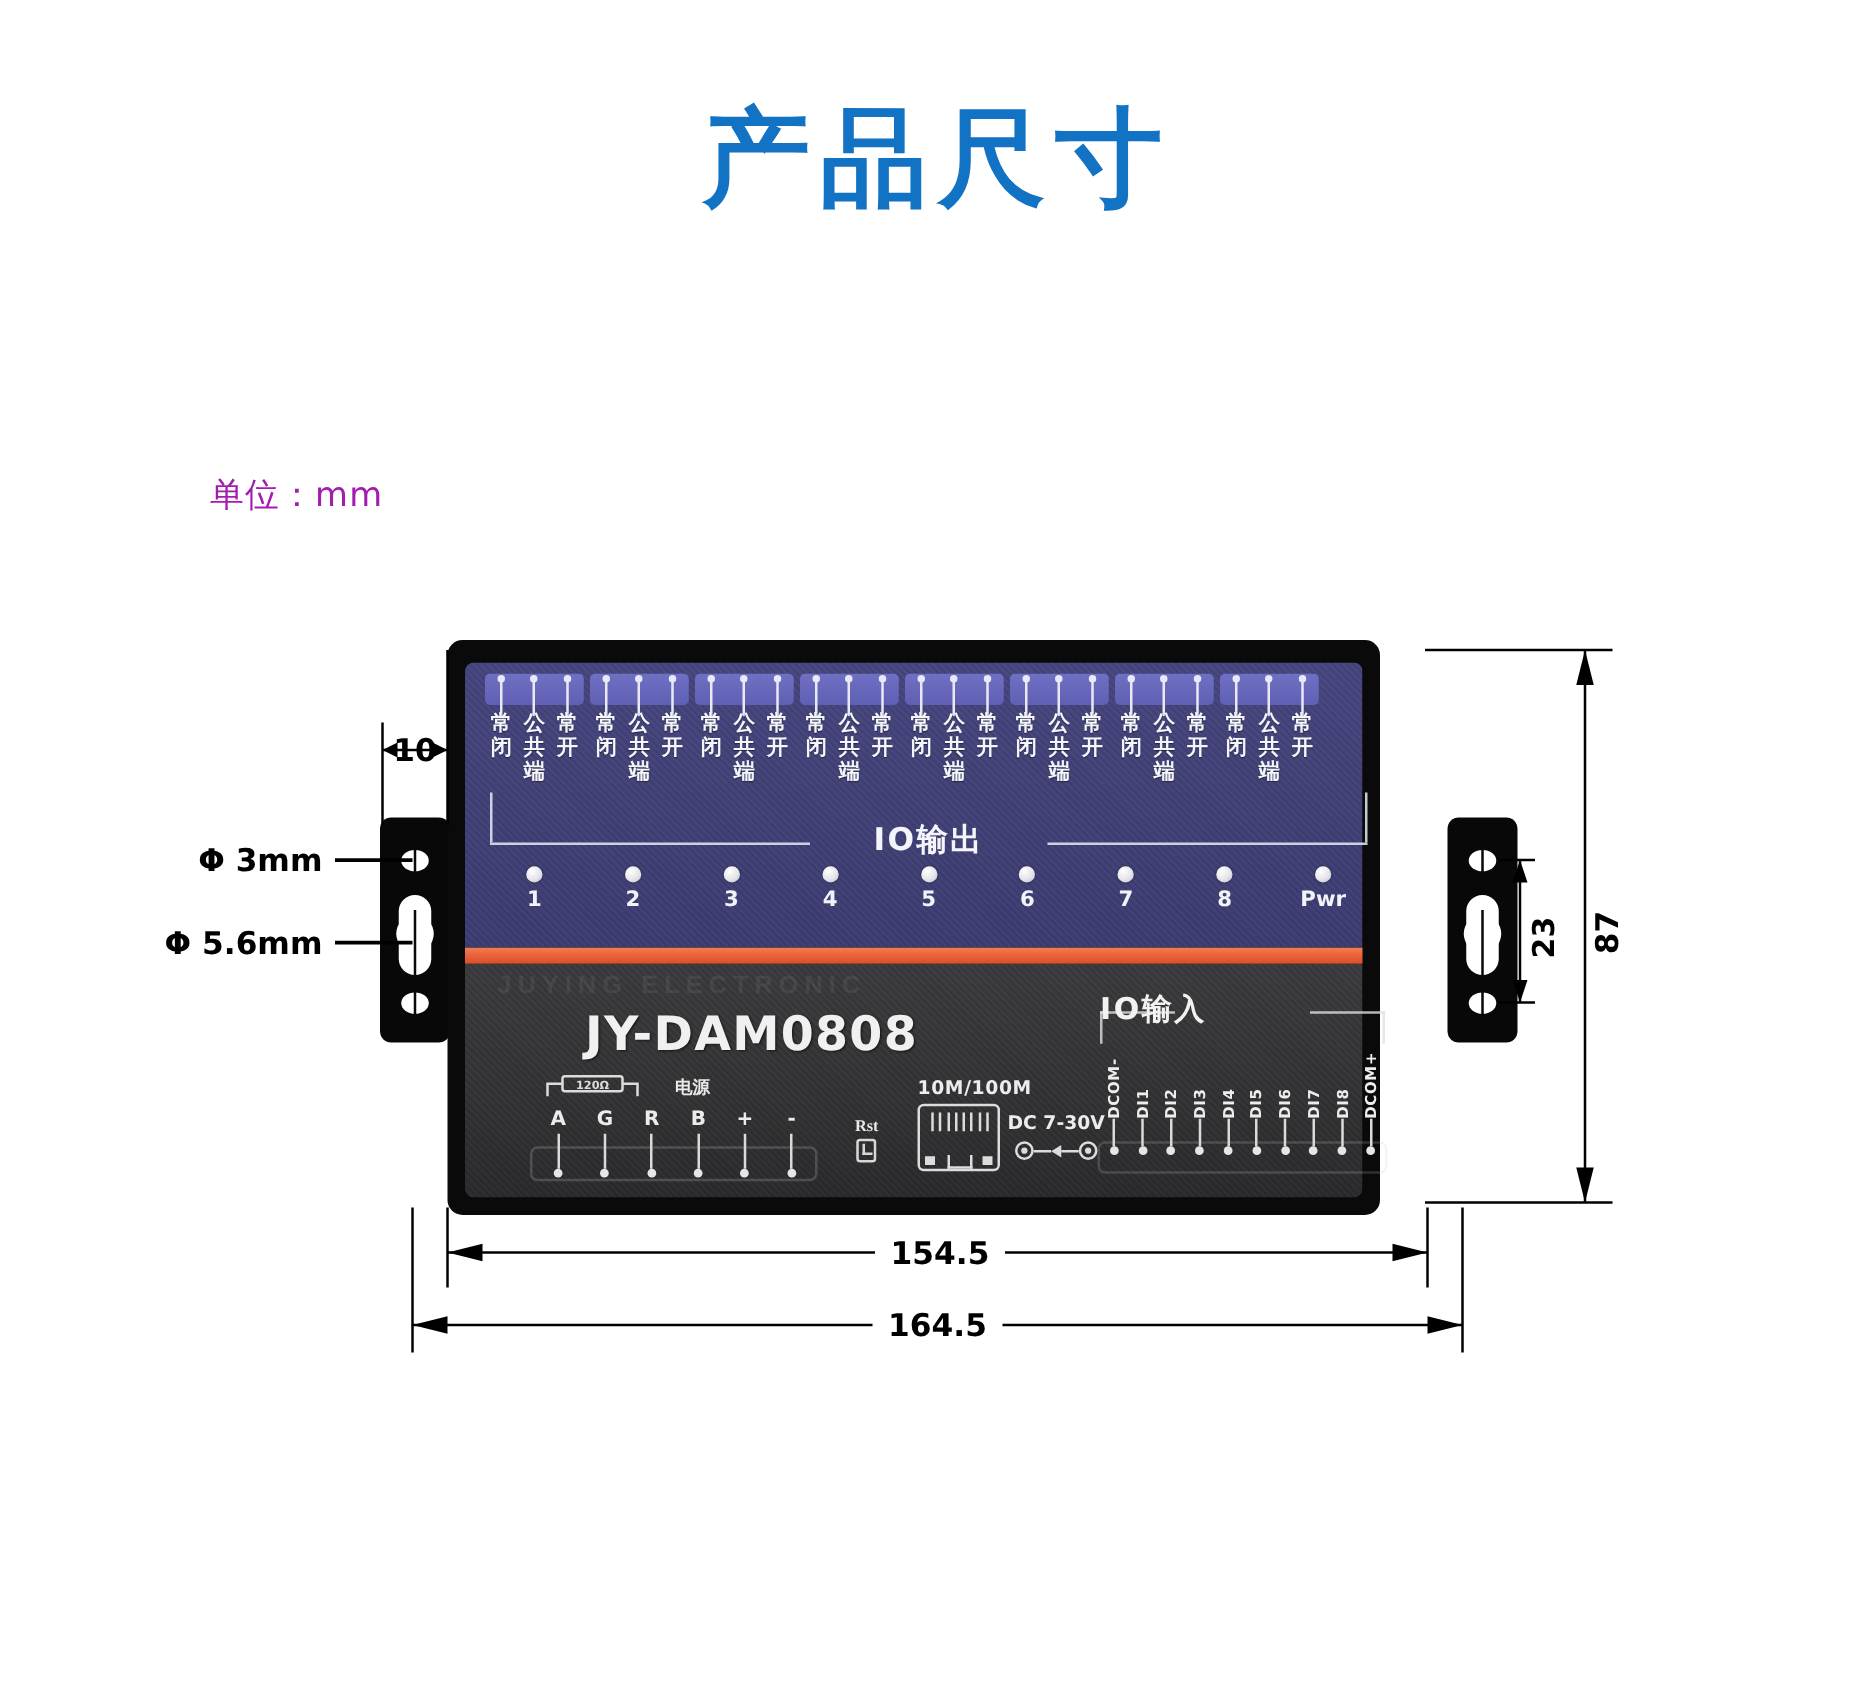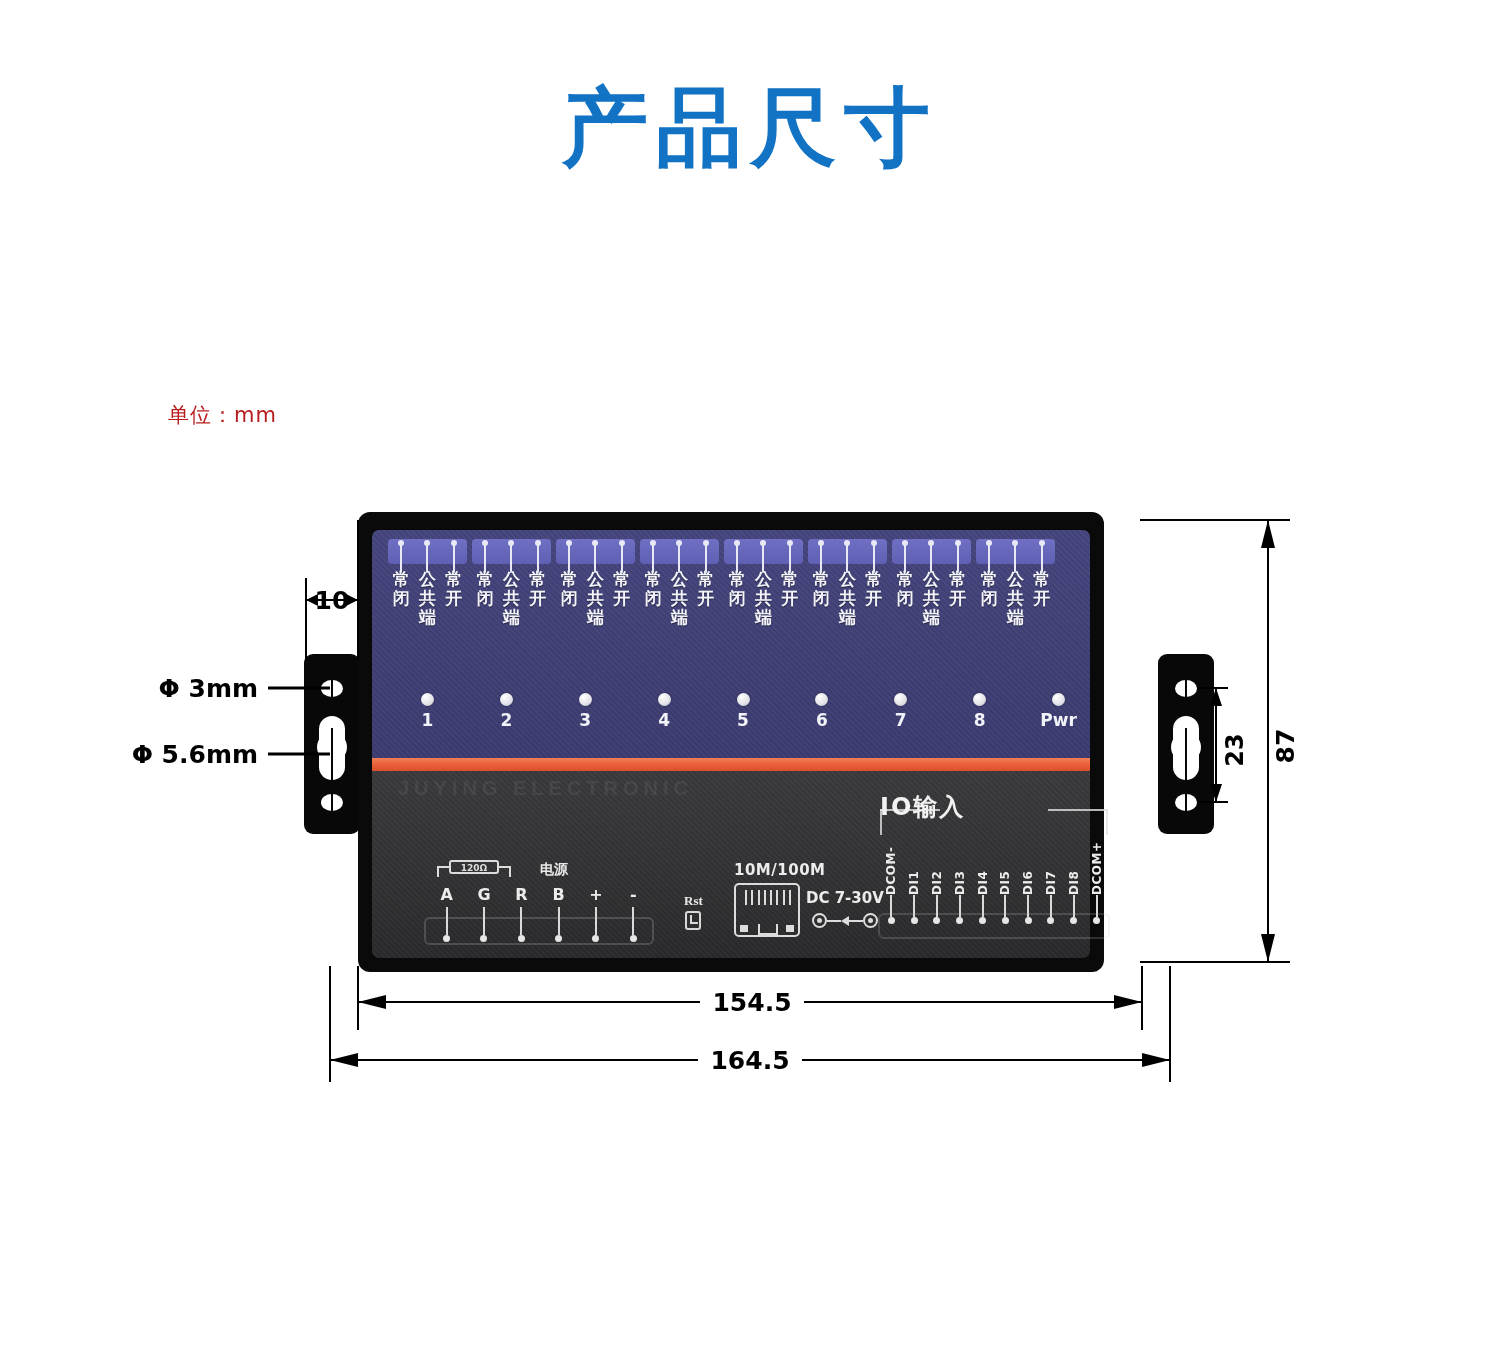--- a/index.html
+++ b/index.html
@@ -27,25 +27,24 @@
     color: #1272c4;
     letter-spacing: 8px;
     line-height: 1;
     font-family: "DejaVu Sans", "Liberation Sans", sans-serif;
   }
 
   
   #unit-note {
     position: absolute;
     left: 168px; top: 378px;
-    font-size: 21px;
-    color: #b91c1c;
+    font-size: 27px;
+    color: #a21caf;
     letter-spacing: 1px;
     font-family: "DejaVu Sans", "Liberation Sans", sans-serif;
-    margin-top: 23px;
   }
 
   
   #device-wrap {
     position: absolute;
     left: 304px; top: 512px;
     width: 870px;
     height: 460px;
   }
 
@@ -708,20 +707,27 @@
                 <span>共</span>
                 <span>端</span>
               </div>
               <div class="term-label">
                 <span>常</span>
                 <span>开</span>
               </div>
             </div>
           </div>
 
+        <div id="io-out-bracket">
+          <div class="bk-line bk-left-v"></div>
+          <div class="bk-line bk-right-v"></div>
+          <div class="bk-line bk-h-l"></div>
+          <div class="bk-line bk-h-r"></div>
+          <div id="io-out-label">IO输出</div>
+        </div>
 
         <div id="led-row">
             <div class="led-cell">
               <div class="led-dot"></div>
               <div class="led-name">1</div>
             </div>
             <div class="led-cell">
               <div class="led-dot"></div>
               <div class="led-name">2</div>
             </div>
@@ -755,20 +761,21 @@
             </div>
           </div>
       </div>
 
       <div id="stripe"></div>
 
       <div id="panel-bottom">
 
         <div id="watermark">JUYING ELECTRONIC</div>
 
+        <div id="model-name">JY-DAM0808</div>
 
         <div id="serial-area">
           <svg id="res-symbol" viewBox="0 0 76 20">
             <path d="M2,18 L2,8 L14,8 M62,8 L74,8 L74,18" fill="none" stroke="#dcdcdc" stroke-width="2"></path>
             <rect x="14" y="2" width="48" height="12" fill="none" stroke="#dcdcdc" stroke-width="2" rx="2"></rect>
             <text x="38" y="12" text-anchor="middle" font-size="9" font-weight="bold" fill="#dcdcdc" font-family="'DejaVu Sans',sans-serif">120Ω</text>
           </svg>
           <div id="power-cn">电源</div>
           <div id="serial-pins">
               <div class="spin">

